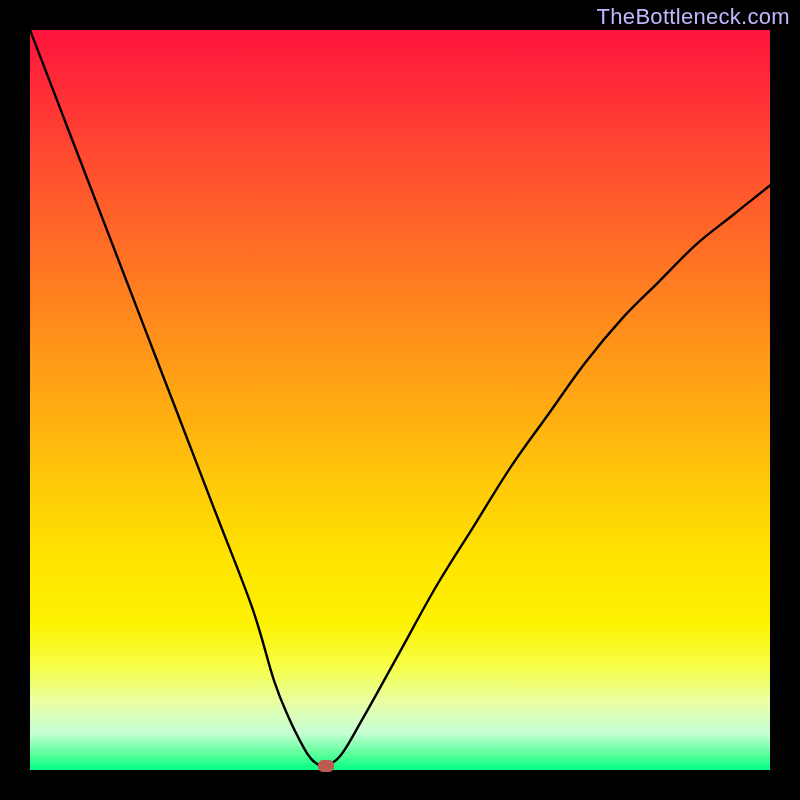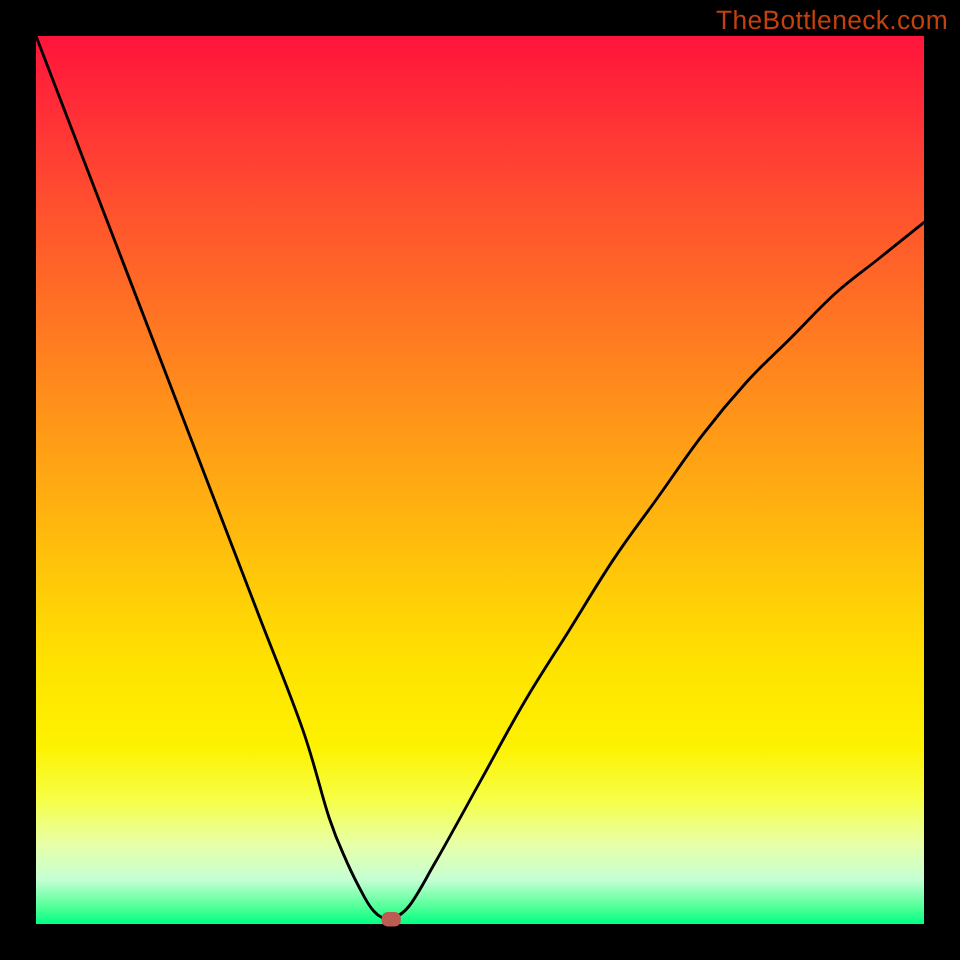--- a/index.html
+++ b/index.html
@@ -37,21 +37,21 @@
       #f6ff47 86%,
       #e8ffa8 91%,
       #c5ffd4 95%,
       #55ff99 98%,
       #00ff85 100%);
   }
   .watermark {
     position: absolute;
     top: 4px;
     right: 10px;
-    color: #c2410c;
+    color: #c4b5fd;
     font-size: 22px;
     font-weight: 500;
     letter-spacing: 0.3px;
   }
   svg.curve {
     position: absolute;
     left: 0;
     top: 0;
     width: 740px;
     height: 740px;

